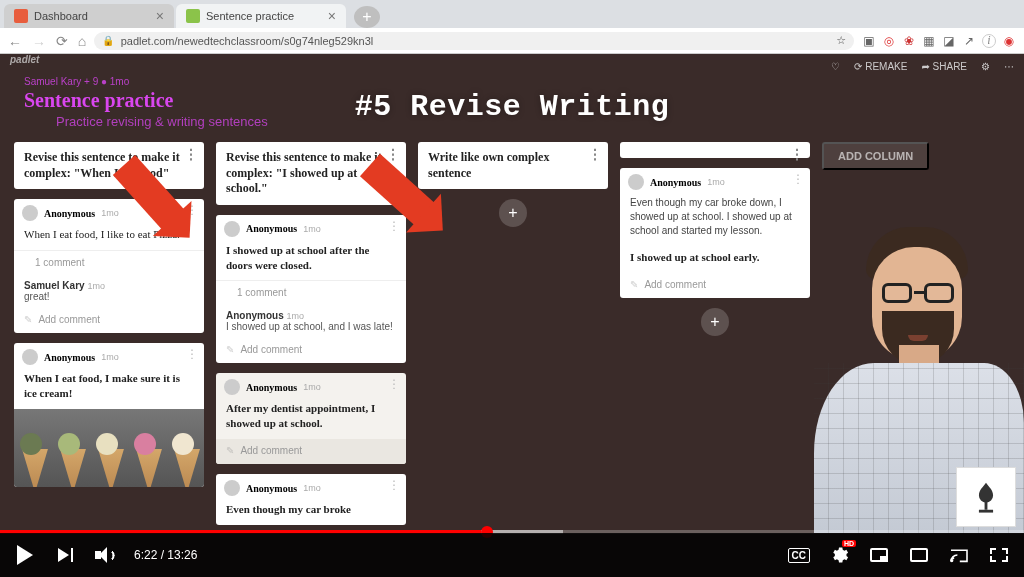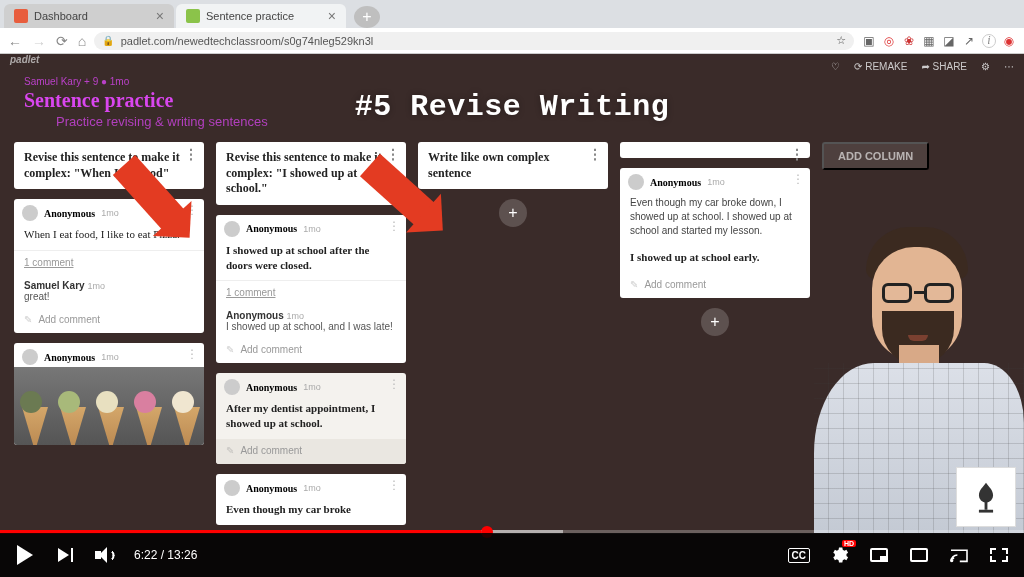--- a/index.html
+++ b/index.html
@@ -120,21 +120,21 @@
       font-size: 11px;
       overflow: hidden;
     }
     .card-head { padding: 6px 8px 2px; display: flex; align-items: center; gap: 6px; }
     .card-head .avatar { width: 16px; height: 16px; border-radius: 50%; background: #ccc; }
     .card-auth { font-weight: 700; font-size: 10px; font-family: 'Comic Sans MS', cursive; }
     .card-time { font-size: 9px; color: #aaa; }
     .card-body { padding: 4px 10px 8px; font-family: 'Comic Sans MS', cursive; font-size: 11px; line-height: 1.35; color: #222; }
     .card-body.bold { font-weight: 700; }
     .card-sub { font-family: -apple-system, Arial; font-weight: 400; font-size: 10px; color: #444; line-height: 1.4; margin-top: 4px; }
-    .card-sep { border-top: 1px solid #eee; padding: 6px 10px; font-size: 10px; color: #999; text-decoration: underline; }
+    .card-sep { border-top: 1px solid #eee; padding: 6px 21px; font-size: 10px; color: #999; }
     .card-comment { font-size: 10px; color: #555; padding: 6px 10px; }
     .card-comment .cauth { font-weight: 700; color: #333; font-size: 10px; }
     .card-addc { padding: 6px 10px 8px; font-size: 10px; color: #999; display:flex; align-items:center; gap:6px; }
     .card-addc .cic { opacity: 0.5; }
     .card .menu { position: absolute; right: 6px; top: 4px; color: #bbb; font-size: 12px; }
     .card { position: relative; }
     .img-strip { height: 78px; background: linear-gradient(180deg,#777,#555); position: relative; overflow: hidden;}
     .cone { position: absolute; bottom: -6px; width: 26px; height: 44px; background: linear-gradient(#d4a76a,#b8864f); clip-path: polygon(0 0,100% 0,50% 100%); }
     .scoop { position: absolute; width: 22px; height: 22px; border-radius: 50%; }
     .addcard { width: 28px; height: 28px; border-radius: 50%; background: rgba(255,255,255,0.18); color: #fff; display: flex; align-items: center; justify-content: center; align-self: center; font-size: 16px; }
@@ -299,20 +299,21 @@
           <span>Add comment</span>
         </div>
     </div>
     <div class="card">
       <span class="menu">⋮</span>
       <div class="card-head">
           <span class="avatar"></span>
           <span class="card-auth">Anonymous</span>
           <span class="card-time">1mo</span>
         </div>
+      <div class="card-body bold">When I eat food, I make sure it is ice cream!</div>
       <div class="img-strip">
         <div class="cone" style="left:8px"></div>
           <div class="scoop" style="left:6px;bottom:32px;background:#6b7a52"></div>
         <div class="cone" style="left:46px"></div>
           <div class="scoop" style="left:44px;bottom:32px;background:#a8b97a"></div>
         <div class="cone" style="left:84px"></div>
           <div class="scoop" style="left:82px;bottom:32px;background:#e8e0c0"></div>
         <div class="cone" style="left:122px"></div>
           <div class="scoop" style="left:120px;bottom:32px;background:#d97fa0"></div>
         <div class="cone" style="left:160px"></div>

